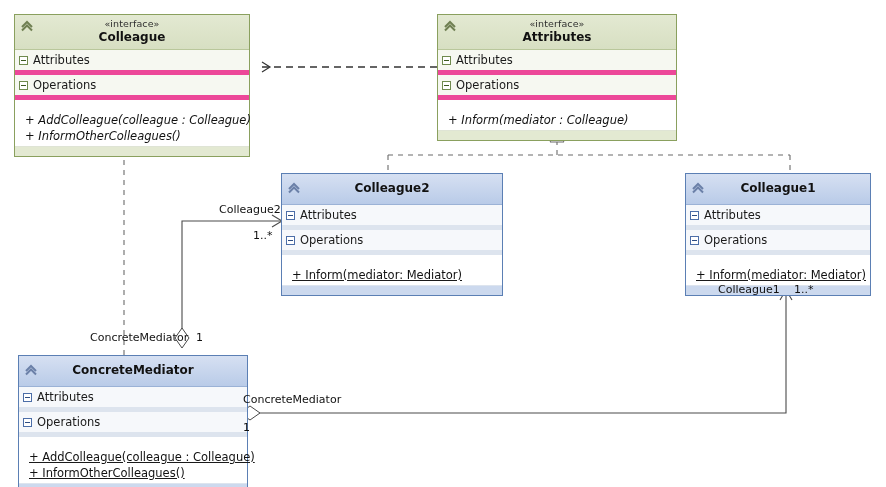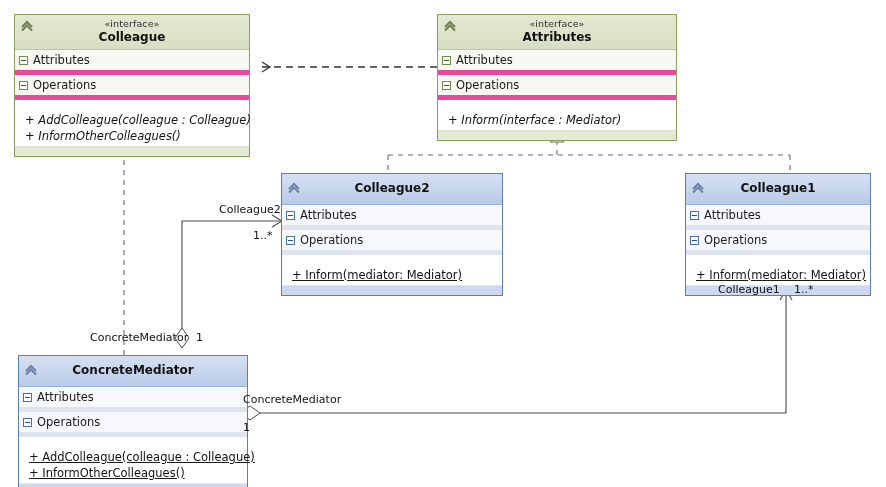--- a/index.html
+++ b/index.html
@@ -239,21 +239,21 @@
     </div>
     <div class="compartment">
       <span class="collapse-box"></span>
       <span class="compartment-label">Attributes</span>
     </div>
     <div class="compartment">
       <span class="collapse-box"></span>
       <span class="compartment-label">Operations</span>
     </div>
     <div class="members">
-      <div class="member italic">+ Inform(interface : Mediator)</div>
+      <div class="member italic">+ Inform(mediator : Colleague)</div>
     </div>
     <div class="uml-footer"></div>
   </div>
 
   <div class="uml-class blue" style="left:281px; top:173px; width:222px;">
     <div class="uml-header" style="padding-top:7px; padding-bottom:8px;">
       <svg class="chev" viewBox="0 0 16 16" style="top:6px;">
         <path d="M3 9 L8 4 L13 9" fill="none" stroke="#6b80a8" stroke-width="2"></path>
         <path d="M3 12.5 L8 7.5 L13 12.5" fill="none" stroke="#6b80a8" stroke-width="2"></path>
       </svg>

